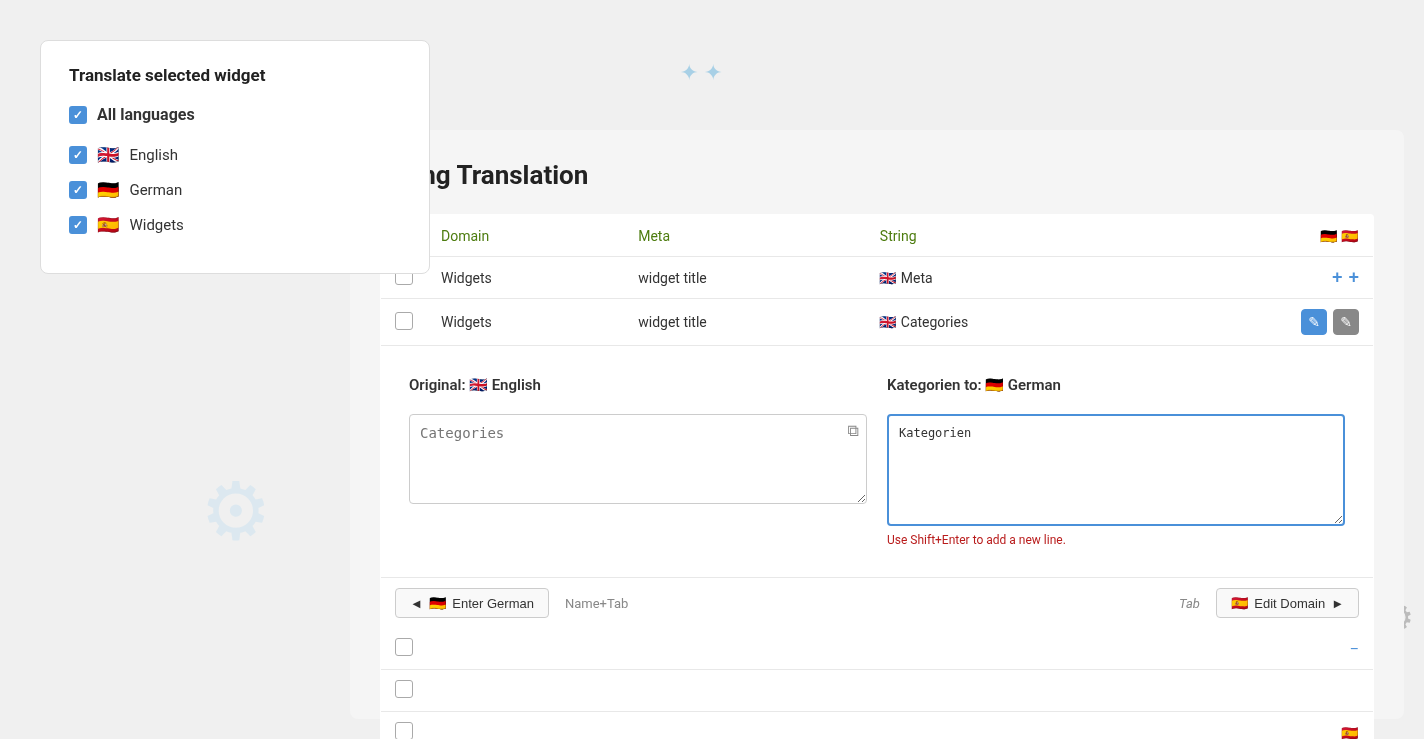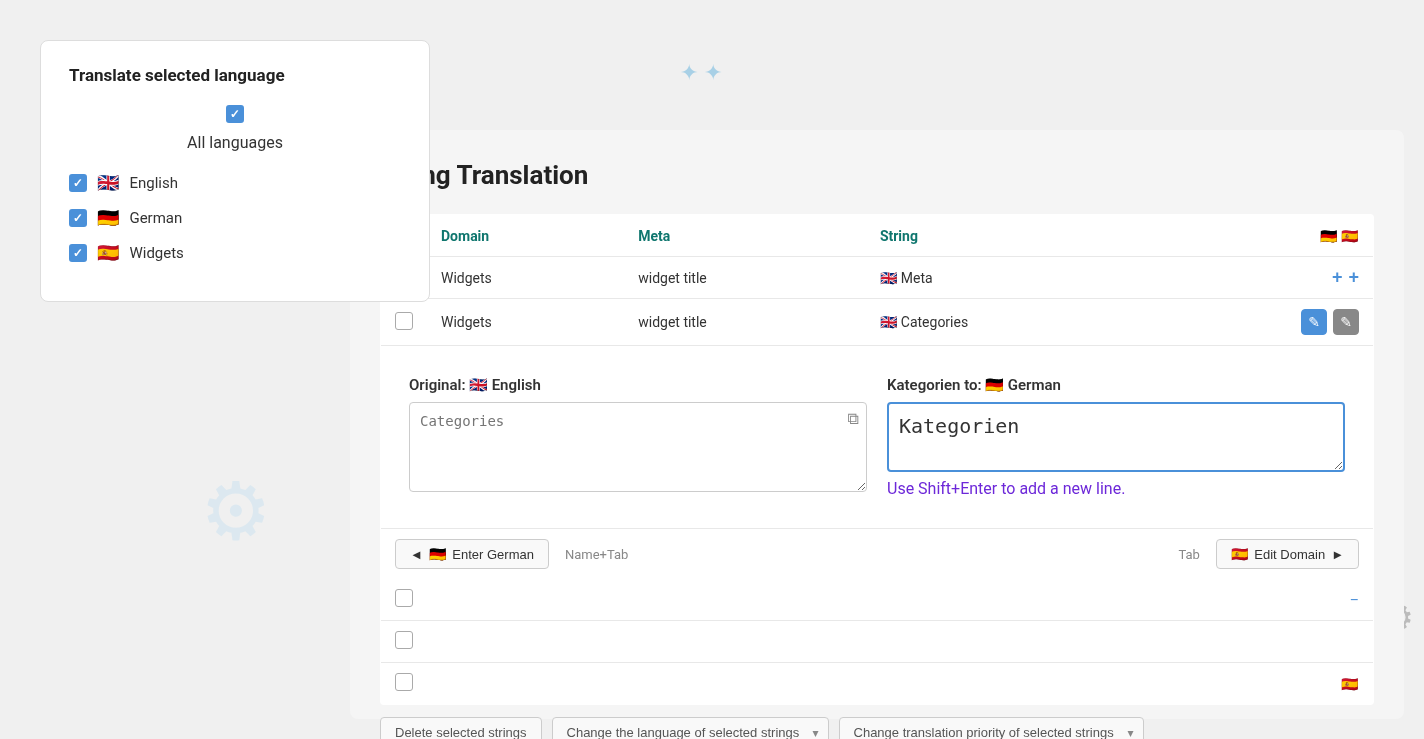--- a/index.html
+++ b/index.html
@@ -45,23 +45,22 @@
       display: flex;
       align-items: center;
       gap: 10px;
       margin-bottom: 14px;
       font-size: 15px;
       color: #333;
     }
 
     .lang-item.all-languages {
       font-size: 16px;
-      font-weight: 400;
+      font-weight: 700;
       margin-bottom: 20px;
-      flex-direction: column;
     }
 
     .checkbox {
       width: 18px;
       height: 18px;
       border: 2px solid #4a90d9;
       border-radius: 3px;
       background: #4a90d9;
       display: flex;
       align-items: center;
@@ -122,22 +121,22 @@
 
     .translation-table th,
     .translation-table td {
       padding: 10px 14px;
       text-align: left;
       font-size: 14px;
       border-bottom: 1px solid #e8e8e8;
     }
 
     .translation-table th {
-      color: #0f766e;
-      font-weight: 700;
+      color: #4d7c0f;
+      font-weight: 400;
       background: #fff;
     }
 
     .translation-table td {
       color: #333;
     }
 
     .table-checkbox {
       width: 18px;
       height: 18px;
@@ -215,21 +214,21 @@
     .translation-label {
       font-size: 15px;
       font-weight: 600;
       color: #333;
       flex: 1;
     }
 
     .labels-row {
       display: flex;
       gap: 20px;
-      margin-bottom: 8px;
+      margin-bottom: 20px;
       padding: 0 14px;
       padding-top: 14px;
     }
 
     .fields-row {
       display: flex;
       gap: 20px;
       padding: 0 14px 14px;
     }
 
@@ -260,34 +259,34 @@
       color: #888;
       font-size: 16px;
     }
 
     .translation-field-wrap {
       flex: 1;
     }
 
     .translation-textarea {
       width: 100%;
-      height: 70px;
+      height: 112px;
       border: 2px solid #4a90d9;
       border-radius: 4px;
       padding: 10px;
-      font-size: 20px;
+      font-size: 12px;
       color: #333;
       resize: both;
       background: #fff;
       outline: none;
     }
 
     .hint-text {
-      font-size: 16px;
-      color: #6d28d9;
+      font-size: 12px;
+      color: #b91c1c;
       margin-top: 4px;
     }
 
     
     .nav-row {
       display: flex;
       align-items: center;
       gap: 0;
       padding: 10px 14px;
       border-top: 1px solid #e8e8e8;
@@ -315,20 +314,21 @@
       font-size: 13px;
       color: #888;
       padding: 0 16px;
     }
 
     .tab-hint-right {
       margin-left: auto;
       font-size: 13px;
       color: #888;
       padding: 0 16px;
+      font-style: italic;
     }
 
     
     .bottom-bar {
       display: flex;
       gap: 10px;
       margin-top: 12px;
       align-items: center;
     }
 
@@ -381,21 +381,21 @@
       right: 10px;
       bottom: 100px;
       font-size: 36px;
       color: #bbb;
     }
   </style>
 </head>
 <body>
 
 <div class="left-panel">
-  <div class="panel-title">Translate selected language</div>
+  <div class="panel-title">Translate selected widget</div>
 
   <div class="lang-item all-languages">
     <div class="checkbox"></div>
     <span>All languages</span>
   </div>
 
   <div class="lang-item">
     <div class="checkbox"></div>
     <span class="flag">🇬🇧</span>
     <span>English</span>

